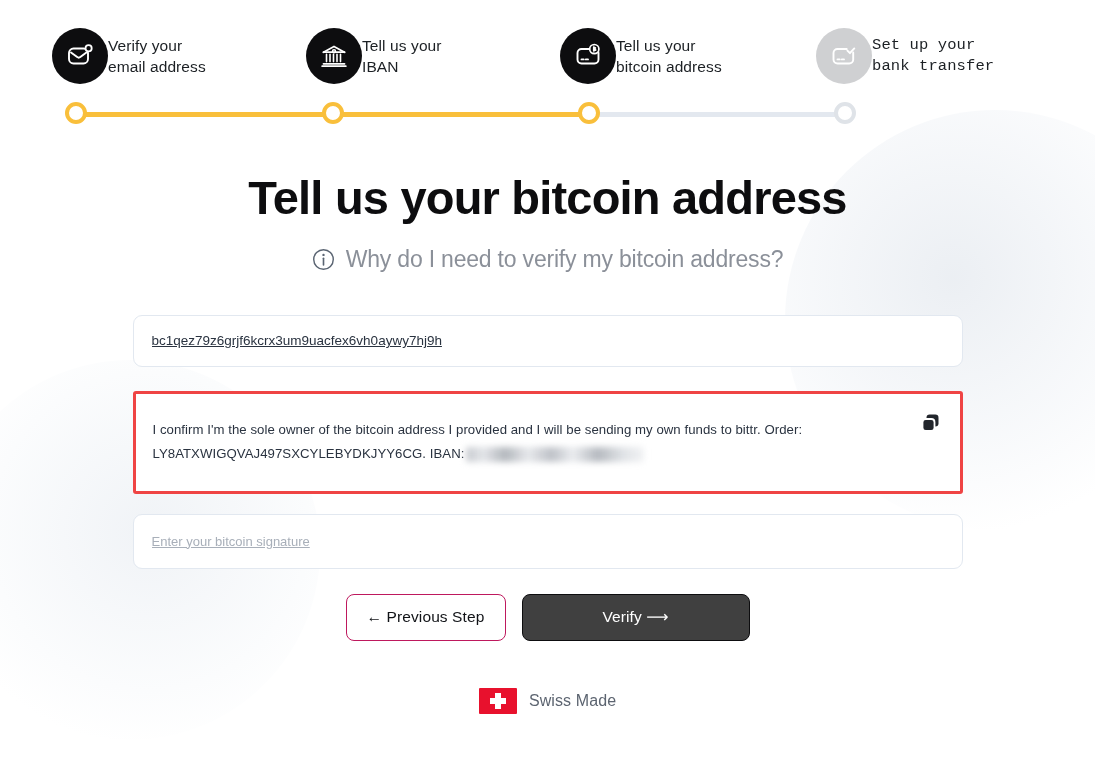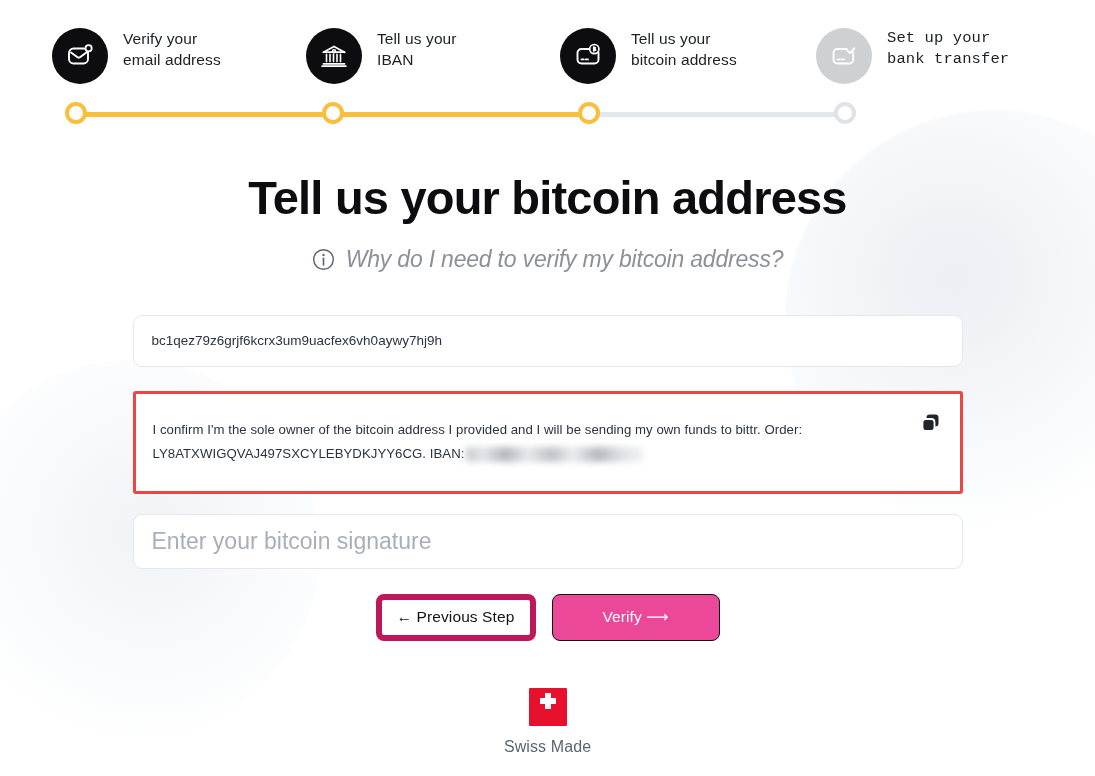--- a/index.html
+++ b/index.html
@@ -49,22 +49,21 @@
     padding: 0;
     margin: 0;
   }
   .steps-row {
     display: flex;
     align-items: flex-start;
     padding: 28px 0 0 0;
   }
   .step {
     display: flex;
-    align-items: flex-start;
-    gap: 15px;
+    align-items: center;
     width: 256px;
     padding-left: 52px;
   }
   .step:nth-child(1) { width: 256px; }
   .step:nth-child(2) { width: 256px; padding-left: 50px; }
   .step:nth-child(3) { width: 256px; padding-left: 48px; }
   .step:nth-child(4) { width: 256px; padding-left: 48px; font-family: Liberation Mono, monospace; }
 
   .step-circle {
     width: 56px;
@@ -136,21 +135,20 @@
     margin: 46px 0 0 0;
     line-height: 1.1;
   }
   .subline {
     display: flex;
     align-items: center;
     justify-content: center;
     gap: 11px;
     margin-top: 22px;
     cursor: pointer;
-    font-style: italic;
   }
   .info-icon {
     width: 23px; height: 23px;
     flex: 0 0 23px;
   }
   .subline-text {
     font-size: 23px;
     color: #8b9099;
     letter-spacing: -0.2px;
   }
@@ -164,39 +162,40 @@
     width: 830px;
     height: 52px;
     border: 1px solid #e2e8f0;
     border-radius: 9px;
     background: #ffffff;
     display: flex;
     align-items: center;
     padding: 0 18px;
     font-size: 13.5px;
     color: #2a3340;
+    text-decoration: underline;
   }
   .field.placeholder-style {
     height: 55px;
     font-size: 17px;
     color: #a8afb9;
     margin-top: 20px;
   }
   .field-input {
     border: none;
     outline: none;
     width: 100%;
     font-family: "Liberation Sans", sans-serif;
     font-size: 13.5px;
     color: #2a3340;
     background: transparent;
     padding: 0;
   }
   .field-input.big {
-    font-size: 23px;
+    font-size: 13px;
   }
   .field-input.big::placeholder { color: #a8afb9; }
 
   
   .msg-box {
     position: relative;
     width: 830px;
     margin-top: 24px;
     border: 3px solid #ef4444;
     border-radius: 3px;
@@ -251,38 +250,37 @@
     font-size: 15.5px;
     display: flex;
     align-items: center;
     justify-content: center;
     cursor: pointer;
     letter-spacing: 0.1px;
   }
   .btn-prev {
     width: 160px;
     background: #ffffff;
-    border: 6px solid #be185d;
+    border: 1px solid #be185d;
     color: #111317;
   }
   .btn-verify {
-    width: 168px;
-    background: #ec4899;
+    width: 228px;
+    background: #404040;
     border: 1px solid #0d0d0f;
     color: #ffffff;
   }
 
   
   .footer {
     display: flex;
     align-items: center;
     justify-content: center;
     gap: 12px;
     margin-top: 47px;
-    flex-direction: column;
   }
   .flag {
     width: 38px;
     height: 26px;
     background: #e8112d;
     position: relative;
     border-radius: 1px;
     flex: 0 0 38px;
   }
   .flag::before, .flag::after {

